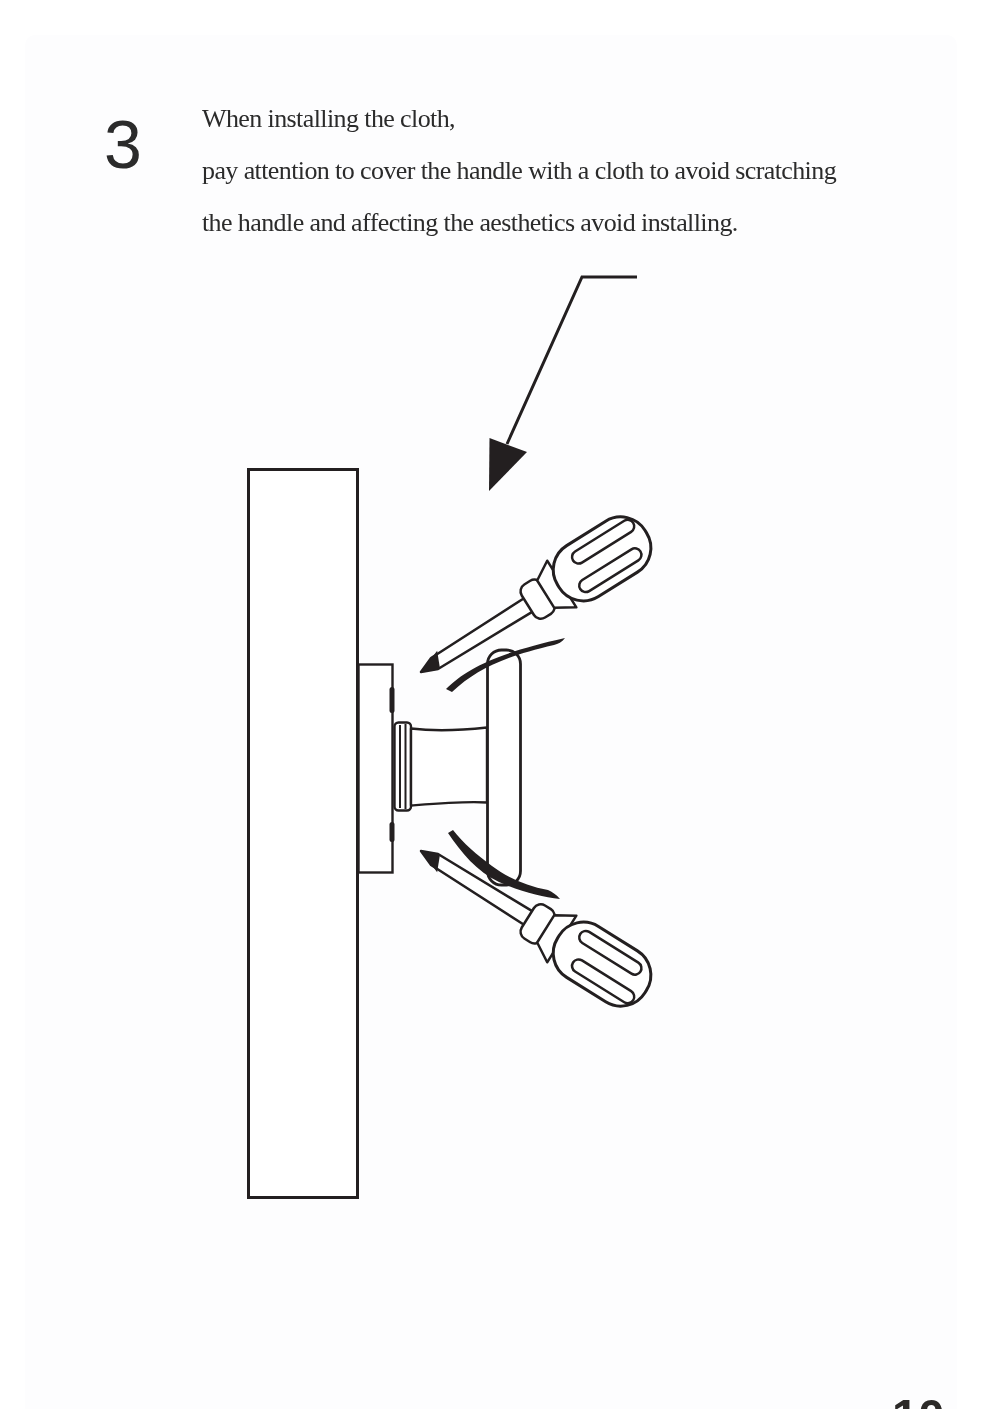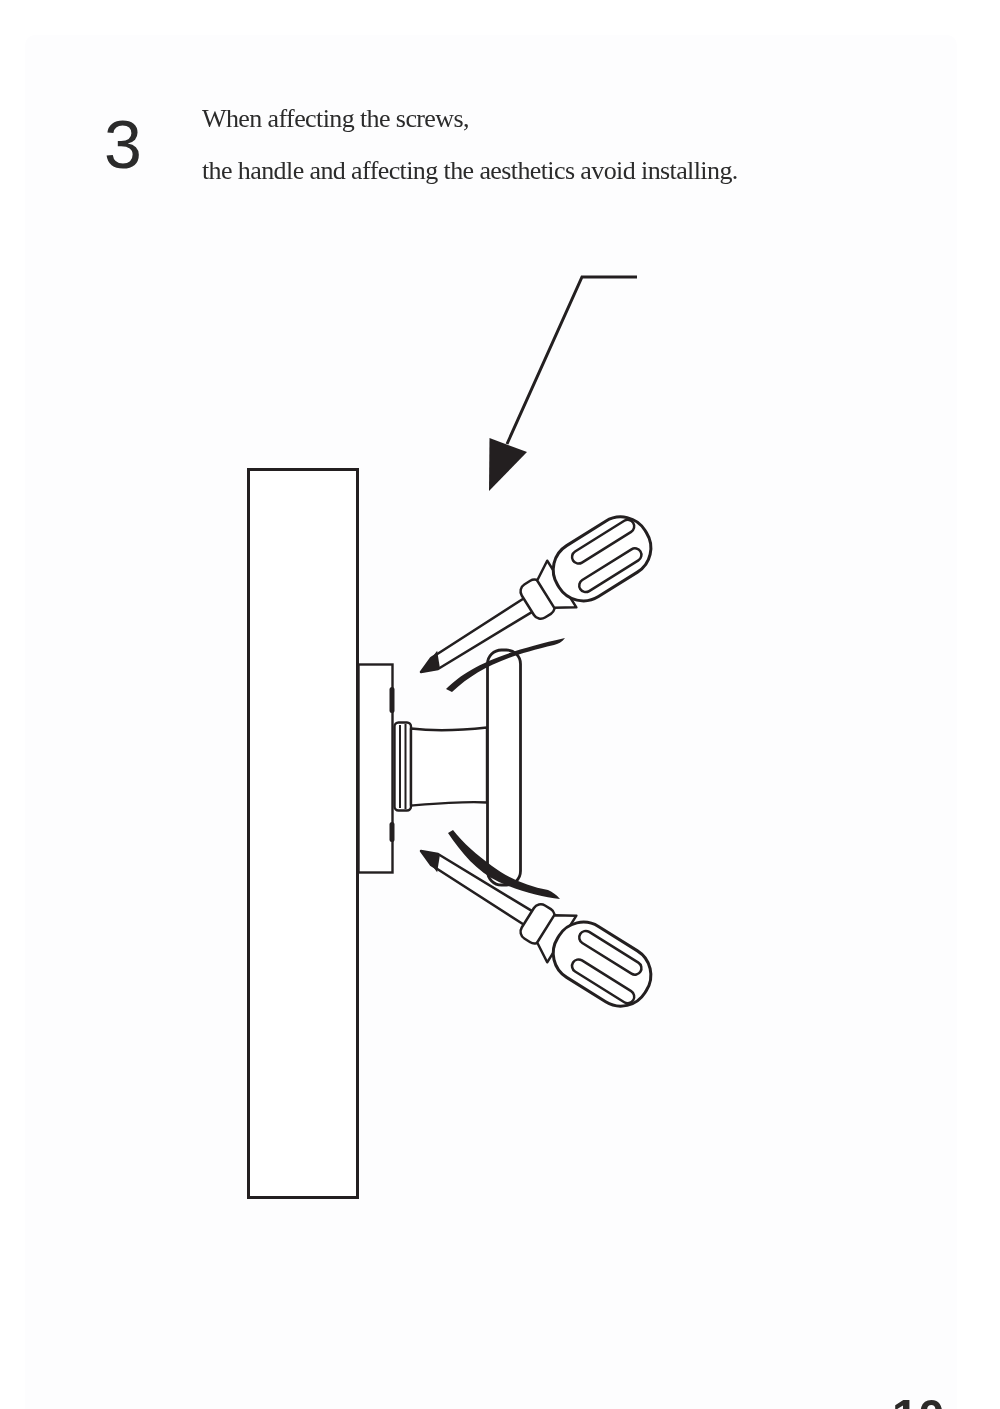--- a/index.html
+++ b/index.html
@@ -47,21 +47,22 @@
 </style>
 </head>
 <body>
 
 <div class="page">
   <div class="sheet"></div>
 
   <div class="step-number">3</div>
 
   <div class="instructions">
-    <div>When affecting the screws,</div>
+    <div>When installing the cloth,</div>
+    <div>pay attention to cover the handle with a cloth to avoid scratching</div>
     <div>the handle and affecting the aesthetics avoid installing.</div>
   </div>
 
   <svg class="diagram" viewBox="0 0 1000 1409" xmlns="http://www.w3.org/2000/svg">
 
     <defs>
 
       <g id="sd">
 
         <polygon points="0,0 16,-6.5 132,-8 132,8 16,6.5" fill="#ffffff" stroke="#231f20" stroke-width="2.5" stroke-linejoin="round"></polygon>

